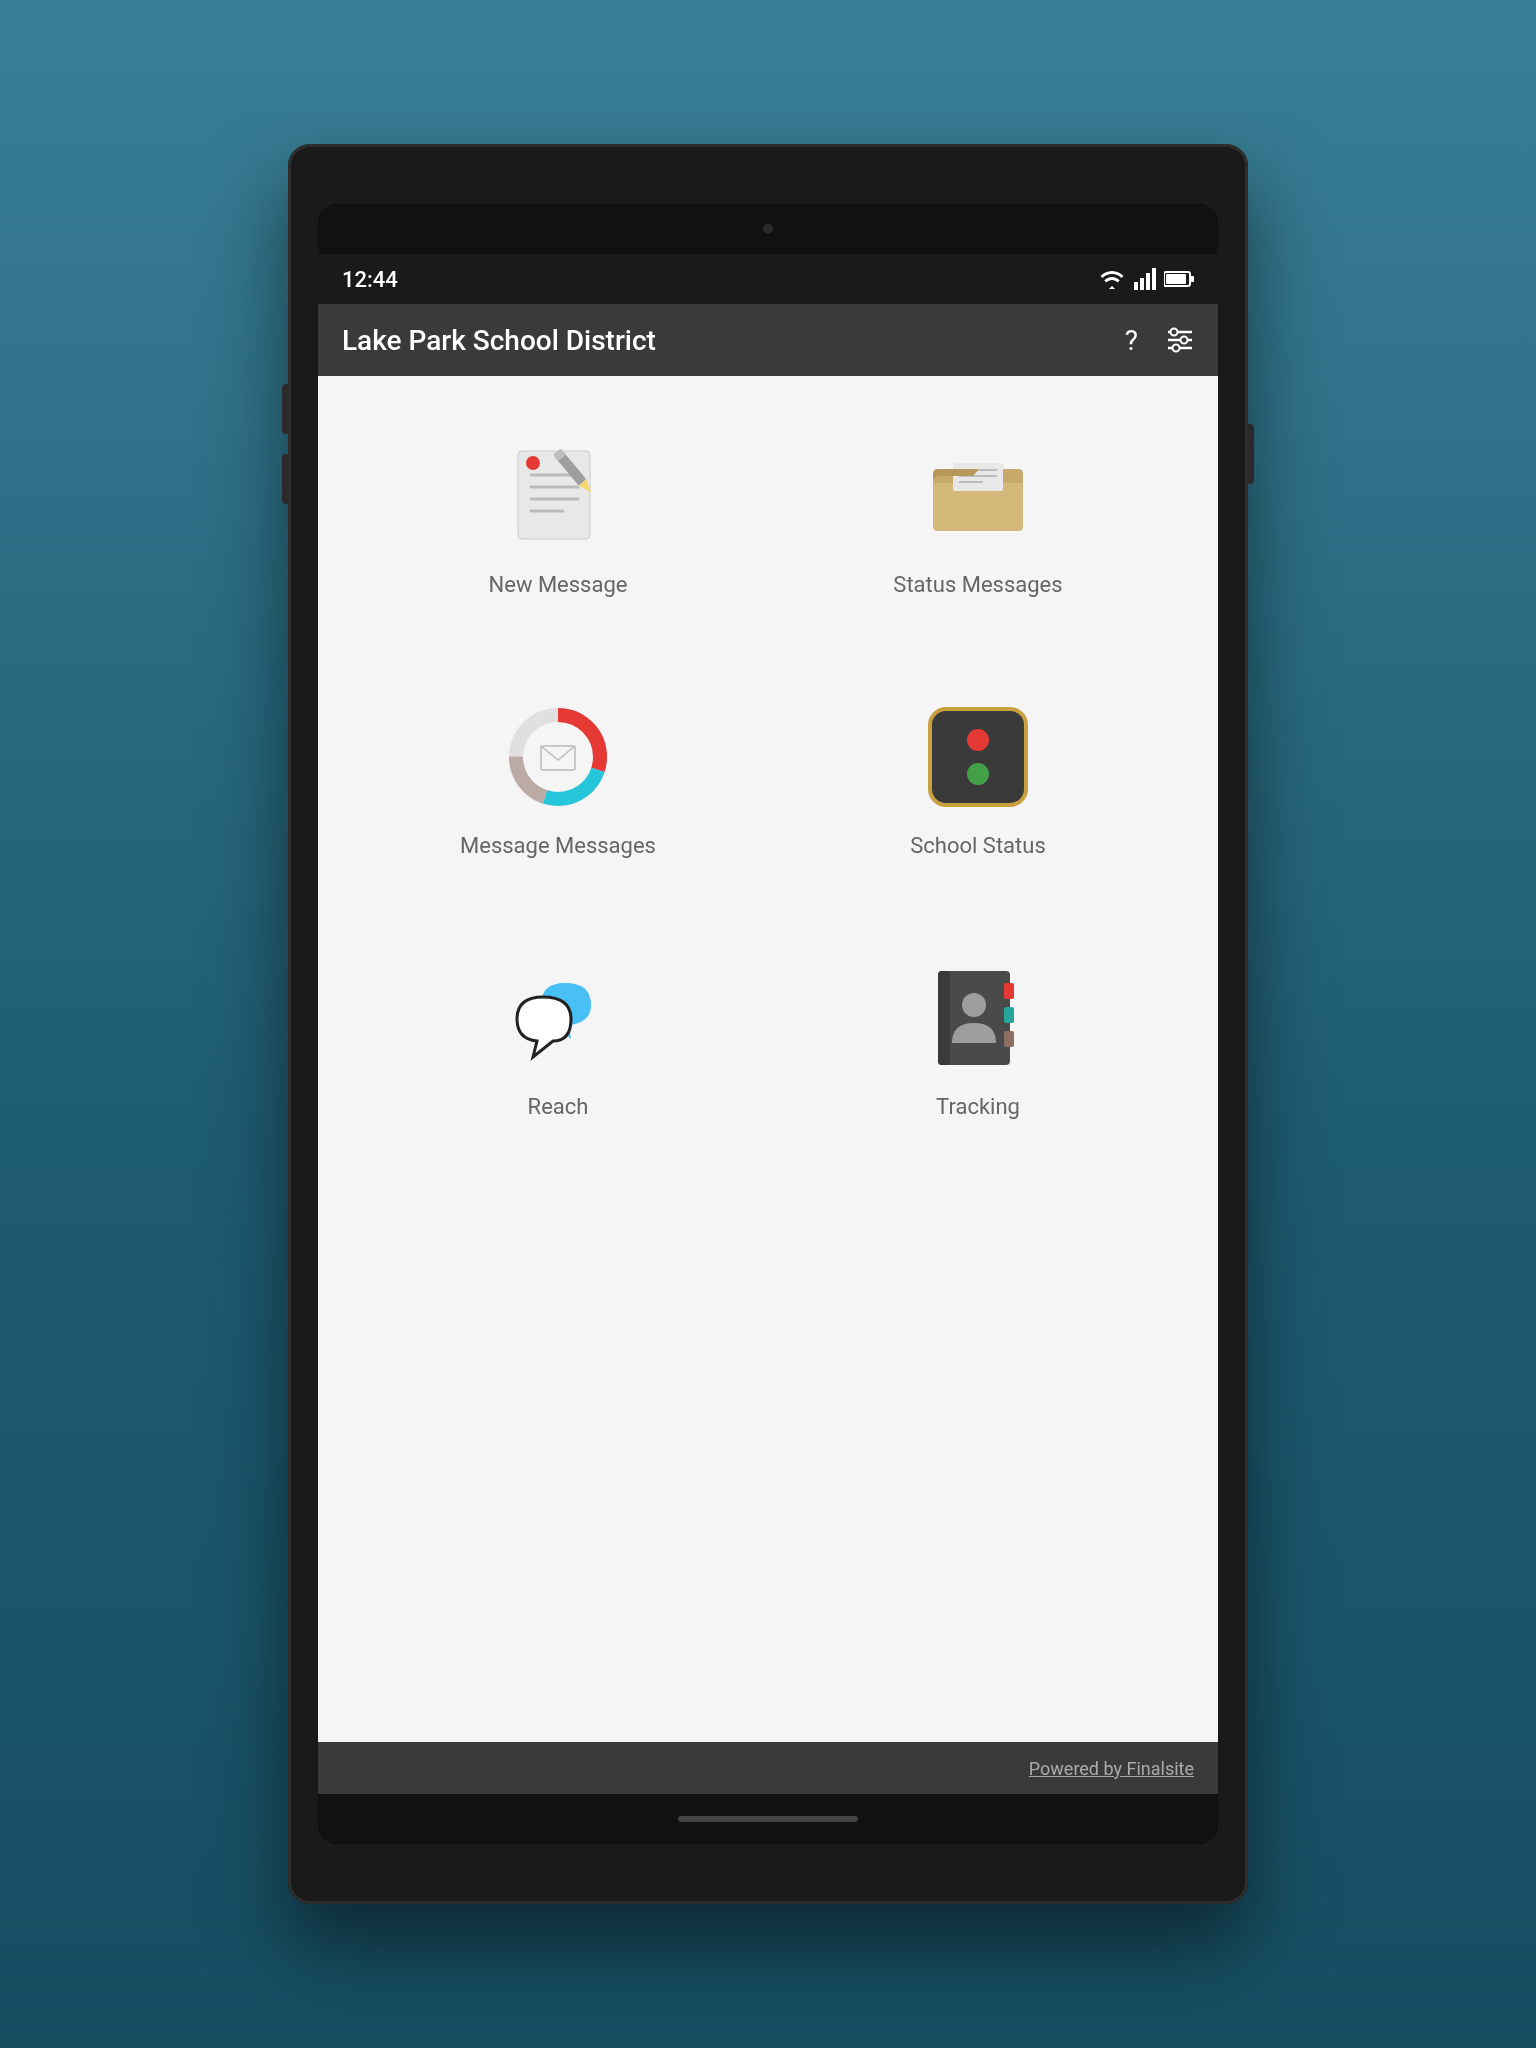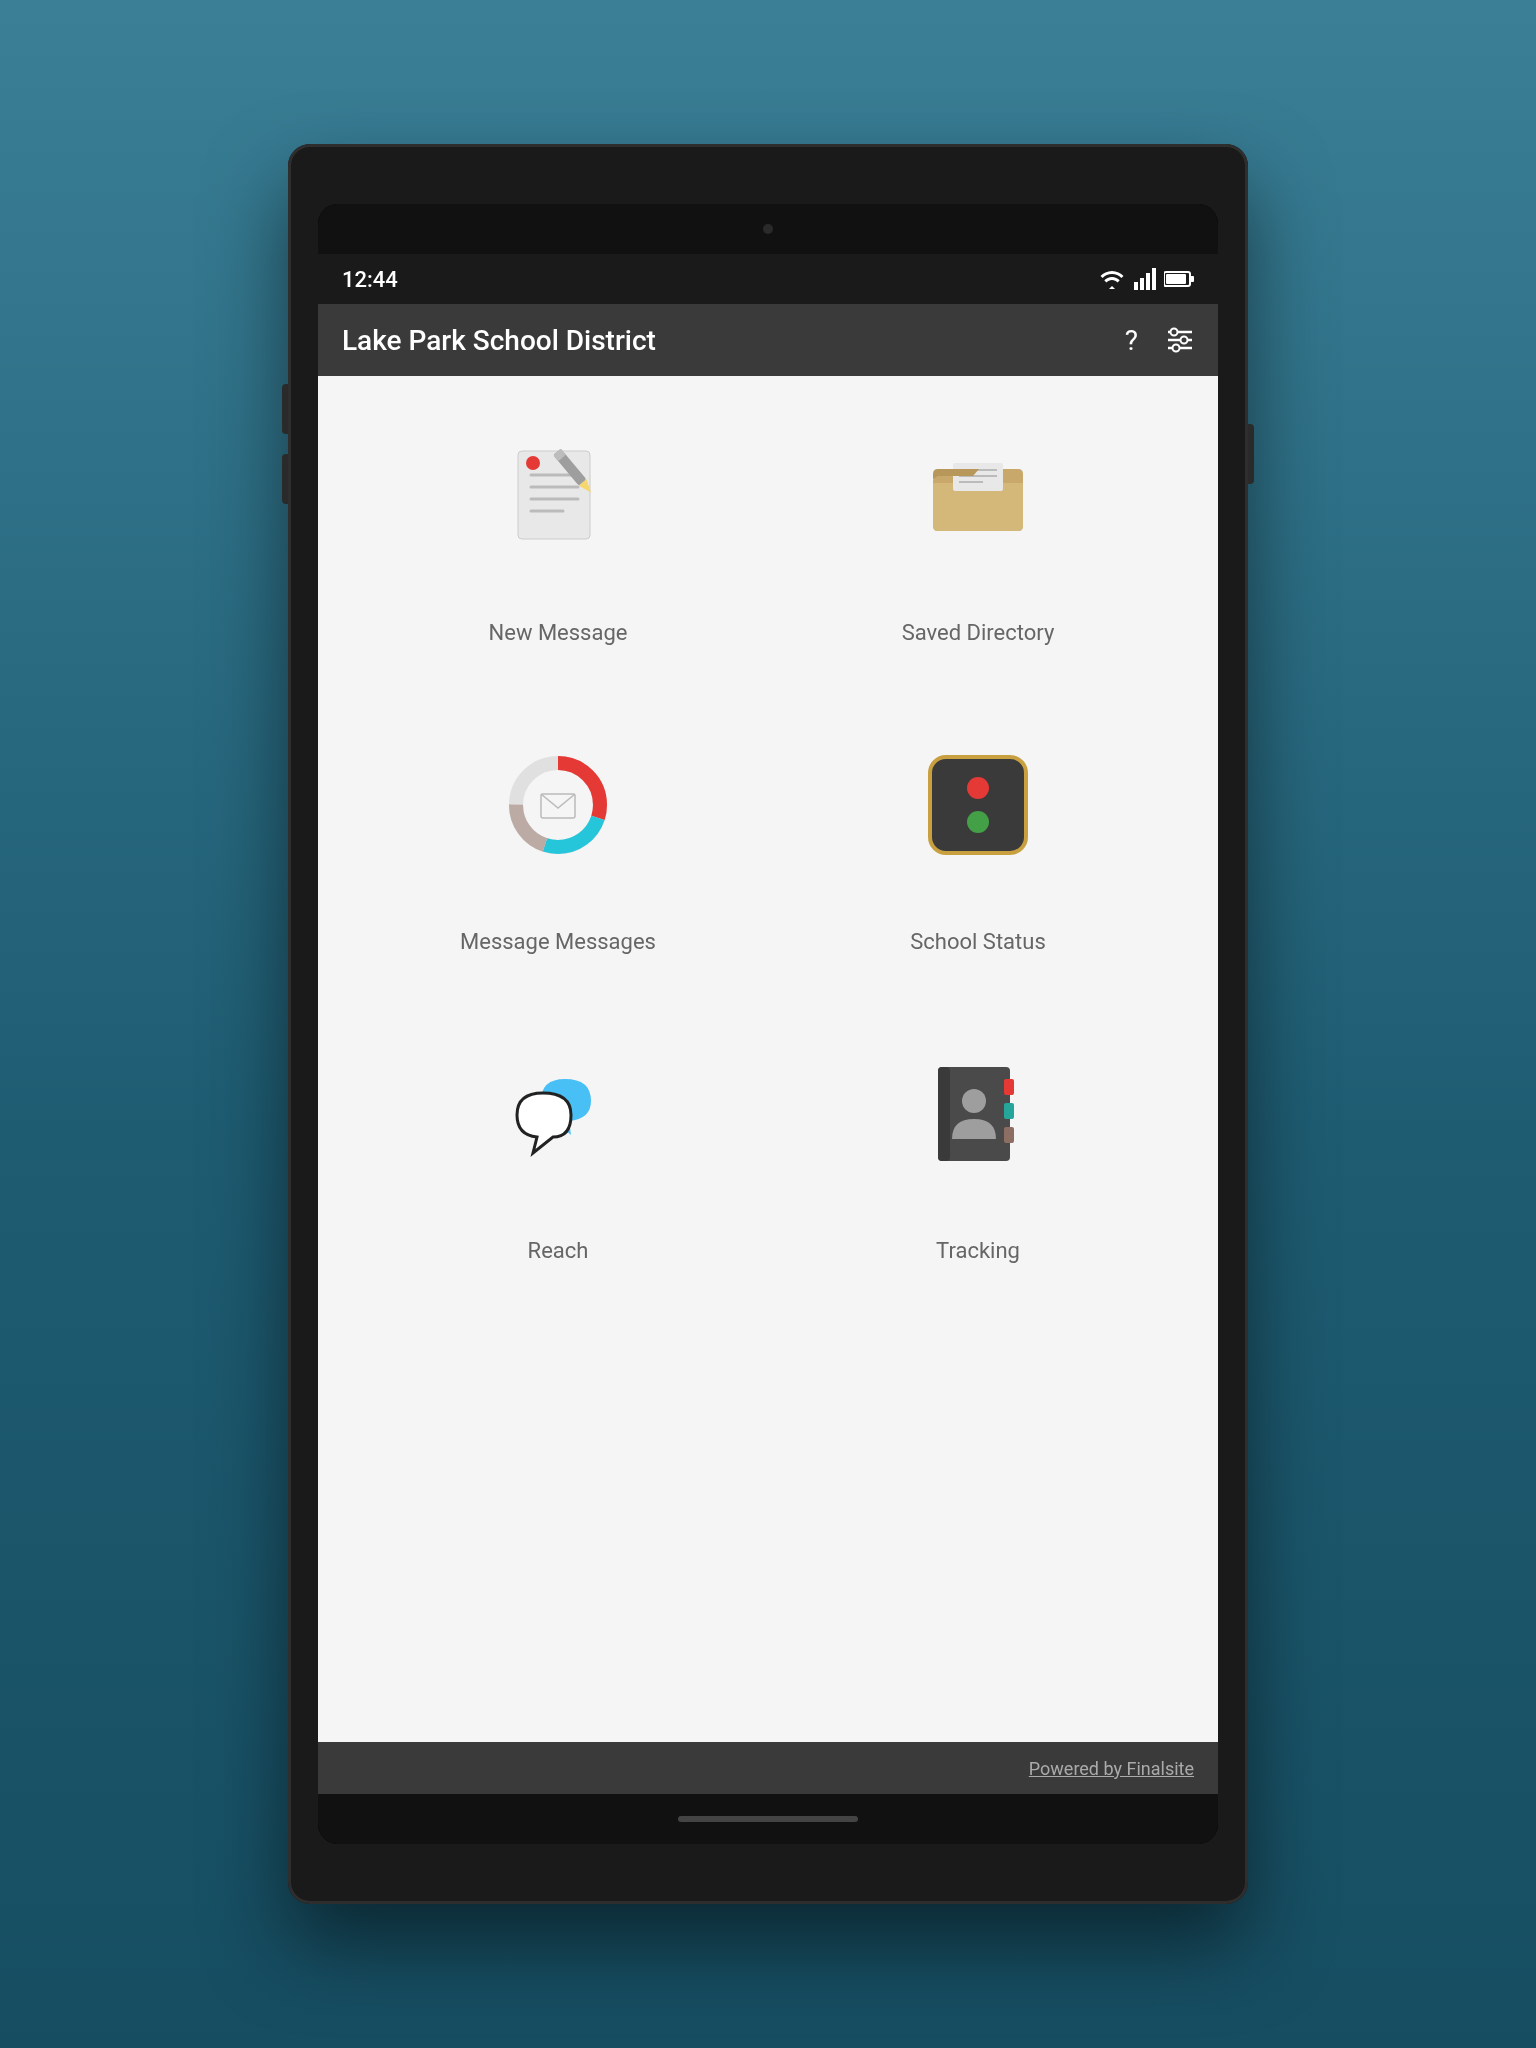--- a/index.html
+++ b/index.html
@@ -124,21 +124,20 @@
       max-width: 760px;
     }
 
     .grid-item {
       display: flex;
       flex-direction: column;
       align-items: center;
       justify-content: center;
       cursor: pointer;
       padding: 20px 10px;
-      gap: 48px;
     }
 
     .icon-container {
       width: 120px;
       height: 120px;
       display: flex;
       align-items: center;
       justify-content: center;
       margin-bottom: 16px;
     }
@@ -325,21 +324,21 @@
               <path d="M10 42 L100 42 L100 85 Q100 90 95 90 L15 90 Q10 90 10 85 Z" fill="#d4b87a"></path>
 
               <rect x="30" y="22" width="50" height="28" rx="2" fill="#e8e8e8"></rect>
               <line x1="36" y1="29" x2="74" y2="29" stroke="#bbb" stroke-width="2"></line>
               <line x1="36" y1="35" x2="74" y2="35" stroke="#bbb" stroke-width="2"></line>
               <line x1="36" y1="41" x2="60" y2="41" stroke="#bbb" stroke-width="2"></line>
 
               <path d="M15 35 L50 35 L56 28 L15 28 Q10 28 10 33 L10 38 Z" fill="#b8975a"></path>
             </svg>
           </div>
-          <span class="item-label">Saved Directory</span>
+          <span class="item-label">Status Messages</span>
         </div>
 
         <div class="grid-item">
           <div class="icon-container">
             <svg width="110" height="110" viewBox="0 0 110 110">
 
               <circle cx="55" cy="55" r="42" fill="none" stroke="#e0e0e0" stroke-width="14"></circle>
 
               <circle cx="55" cy="55" r="42" fill="none" stroke="#e53935" stroke-width="14" stroke-dasharray="79 185" stroke-dashoffset="0" transform="rotate(-90 55 55)"></circle>
 

